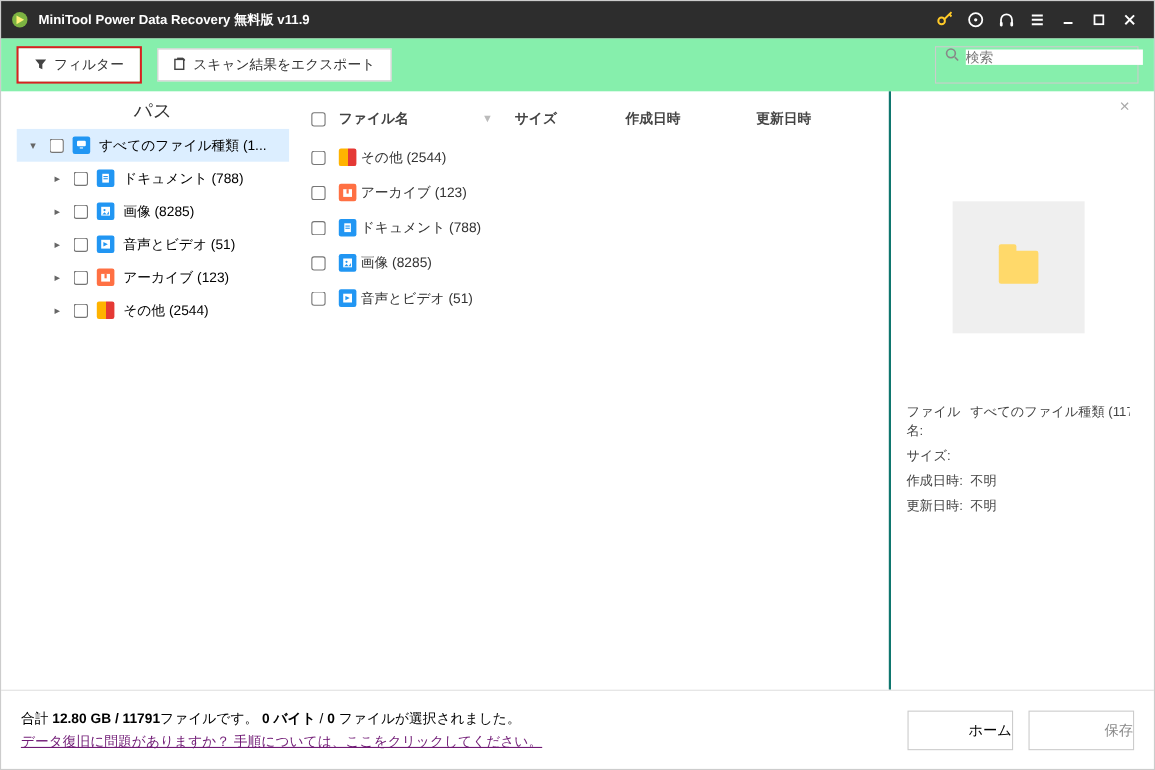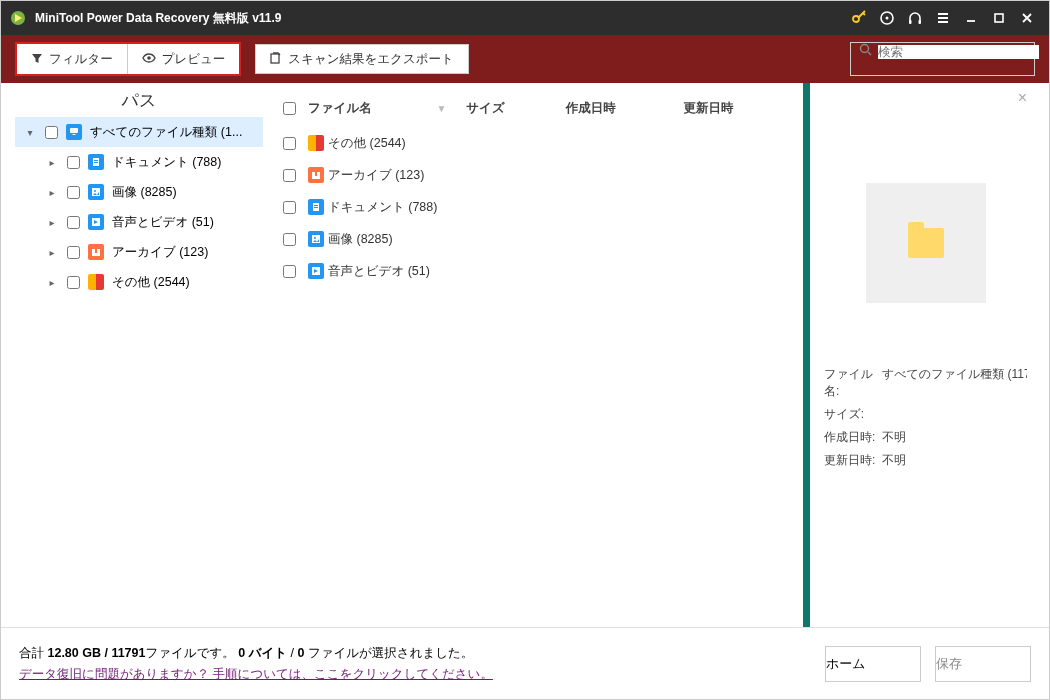--- a/index.html
+++ b/index.html
@@ -2,21 +2,21 @@
 <html><head>
 <meta charset="utf-8">
 <style>
 * { margin: 0; padding: 0; box-sizing: border-box; font-family: "Segoe UI", "Hiragino Sans", "Meiryo", sans-serif; }
 body { background: #fff; width: 1050px; height: 700px; overflow: hidden; display: flex; flex-direction: column; border: 1px solid #ccc;}
 .titlebar { height: 34px; background: #2d2d2d; color: #fff; display: flex; align-items: center; padding: 0 8px; font-size: 12px; }
 .titlebar .logo { width: 18px; height: 18px; margin-right: 8px; display:flex; align-items:center; justify-content:center; }
 .titlebar .title { flex: 0 0 auto; font-weight: bold; }
 .titlebar .spacer { flex: 1; }
 .titlebar .win-btn { width: 28px; height: 28px; display:flex; align-items:center; justify-content:center; color:#fff; cursor:pointer;}
-.toolbar { height: 48px; display: flex; align-items: center; padding: 8px 14px; gap: 8px; background:#7f1d1d;}
+.toolbar { height: 48px; display: flex; align-items: center; padding: 8px 14px; gap: 8px; background:#86efac;}
 .red-group { display:flex; border: 2px solid #d92020; }
 .btn { height: 30px; padding: 0 14px; background: #fff; border: 1px solid #ccc; display:flex; align-items:center; gap:6px; font-size: 12.5px; color: #333; cursor:pointer; }
 .red-group .btn { border: none; }
 .red-group .btn + .btn { border-left: 1px solid #ccc; }
 .export-btn { margin-left: 6px; }
 .search { margin-left: auto; height: 30px; width: 185px; border:1px solid #ccc; display:flex; align-items:flex-end; padding:16px 8px; gap:6px; font-size:12.5px; color:#888;}
 .search input { border:none; outline:none; font-size:12.5px; flex:1; }
 .main { flex:1; display:flex; padding: 0 14px 0 14px; gap: 0; min-height: 0; }
 .sidebar { width: 248px; display:flex; flex-direction:column; }
 .tabs { display:flex; height: 34px; }
@@ -30,21 +30,21 @@
 .tree-item input[type=checkbox]{ width:13px; height:13px; margin: 0 4px; accent-color:#888;}
 .tree-label { overflow:hidden; text-overflow: ellipsis; }
 .icon-box { width:16px; height:16px; display:inline-flex; align-items:center; justify-content:center; margin-right: 4px; flex-shrink:0;}
 .icon-monitor { background:#2196f3; border-radius:2px; }
 .icon-doc { background:#2196f3; border-radius:2px; }
 .icon-img { background:#2196f3; border-radius:2px; }
 .icon-av { background:#2196f3; border-radius:2px; }
 .icon-arc { background:#ff7043; border-radius:2px; }
 .icon-other { background:linear-gradient(90deg,#ffb300 50%,#e53935 50%); border-radius:2px; }
 .content { flex:1; display:flex; border-left: none; min-width:0;}
-.list-area { flex:1; padding: 8px 20px; border-right: 7px solid #0f766e; min-width:0;}
+.list-area { flex:1; padding: 8px 20px; border-right: 2px solid #0f766e; min-width:0;}
 .list-header { display:flex; height: 36px; align-items:center; font-size:12.5px; color:#444; font-weight:bold; border-bottom:1px solid transparent;}
 .list-header .col { display:flex; align-items:center; }
 .list-header input[type=checkbox]{ width:13px; height:13px; margin-right: 12px;}
 .col-name { width: 175px; }
 .col-size { width: 110px; }
 .col-created { width: 130px; }
 .col-modified { width: 110px; }
 .sort-arrow { color: #bbb; margin-left: auto; padding-right:20px; font-size:10px;}
 .list-row { display:flex; height: 32px; align-items:center; font-size:12.5px; color:#333;}
 .list-row input[type=checkbox]{ width:13px; height:13px; margin-right: 12px;}
@@ -52,21 +52,21 @@
 .detail-close { position:absolute; top:6px; right:8px; color:#aaa; cursor:pointer; font-size:16px;}
 .thumb { width: 120px; height: 120px; background:#efefef; margin: 90px auto 60px auto; display:flex; align-items:center; justify-content:center;}
 .folder-shape { width:36px; height:30px; background:#ffd96a; position:relative; border-radius:2px;}
 .folder-shape::before { content:""; position:absolute; top:-6px; left:0; width:16px; height:8px; background:#ffd96a; border-radius:2px 2px 0 0;}
 .detail-row { display:flex; padding: 3px 0; justify-content: space-between; }
 .detail-label { width: 58px; flex-shrink:0;}
 .detail-value { flex:1; white-space:nowrap; overflow:hidden;}
 .footer { height: 72px; border-top: 1px solid #e0e0e0; display:flex; align-items:center; padding: 0 18px; font-size:12.5px; gap: 2px;}
 .footer-text { display:flex; flex-direction:column; gap:4px;}
 .link { color: #701a75; text-decoration: underline; cursor:pointer;}
-.footer-btn { margin-left:auto; width: 96px; height: 36px; border:1px solid #ccc; background:#fff; display:flex; align-items:center; justify-content:flex-start; font-size:13px; cursor:pointer;}
+.footer-btn { margin-left:auto; width: 96px; height: 36px; border:1px solid #ccc; background:#fff; display:flex; align-items:center; justify-content:flex-end; font-size:13px; cursor:pointer;}
 .footer-btn.secondary { margin-left: 12px; color:#888;}
 </style>
 </head>
 <body>
 
 <div class="titlebar">
   <span class="logo">
     <svg width="18" height="18" viewBox="0 0 18 18">
         <circle cx="9" cy="9" r="7" fill="#7cb342"></circle>
         <path d="M6 5 L13 9 L6 13 Z" fill="#fff176"></path>
@@ -115,27 +115,20 @@
     </span>
 </div>
 
 <div class="toolbar">
   <div class="red-group">
     <div class="btn">
       <span><svg width="12" height="12" viewBox="0 0 12 12">
             <path d="M1 2h10L7.5 6.5V11l-3-1.5V6.5z" fill="#444"></path>
           </svg></span>
       <span>フィルター</span>
-    </div>
-    <div class="btn">
-      <span><svg width="14" height="12" viewBox="0 0 14 12">
-            <path d="M7 2C3 2 1 6 1 6s2 4 6 4 6-4 6-4-2-4-6-4z" fill="none" stroke="#444" stroke-width="1.4"></path>
-            <circle cx="7" cy="6" r="1.8" fill="#444"></circle>
-          </svg></span>
-      <span>プレビュー</span>
     </div>
   </div>
   <div class="btn export-btn">
     <span><svg width="12" height="12" viewBox="0 0 12 12">
           <rect x="1" y="2" width="8" height="9" fill="none" stroke="#444" stroke-width="1.3"></rect>
           <path d="M3 1h5l2 2" fill="none" stroke="#444" stroke-width="1.3"></path>
         </svg></span>
     <span>スキャン結果をエクスポート</span>
   </div>
   <div class="search">

